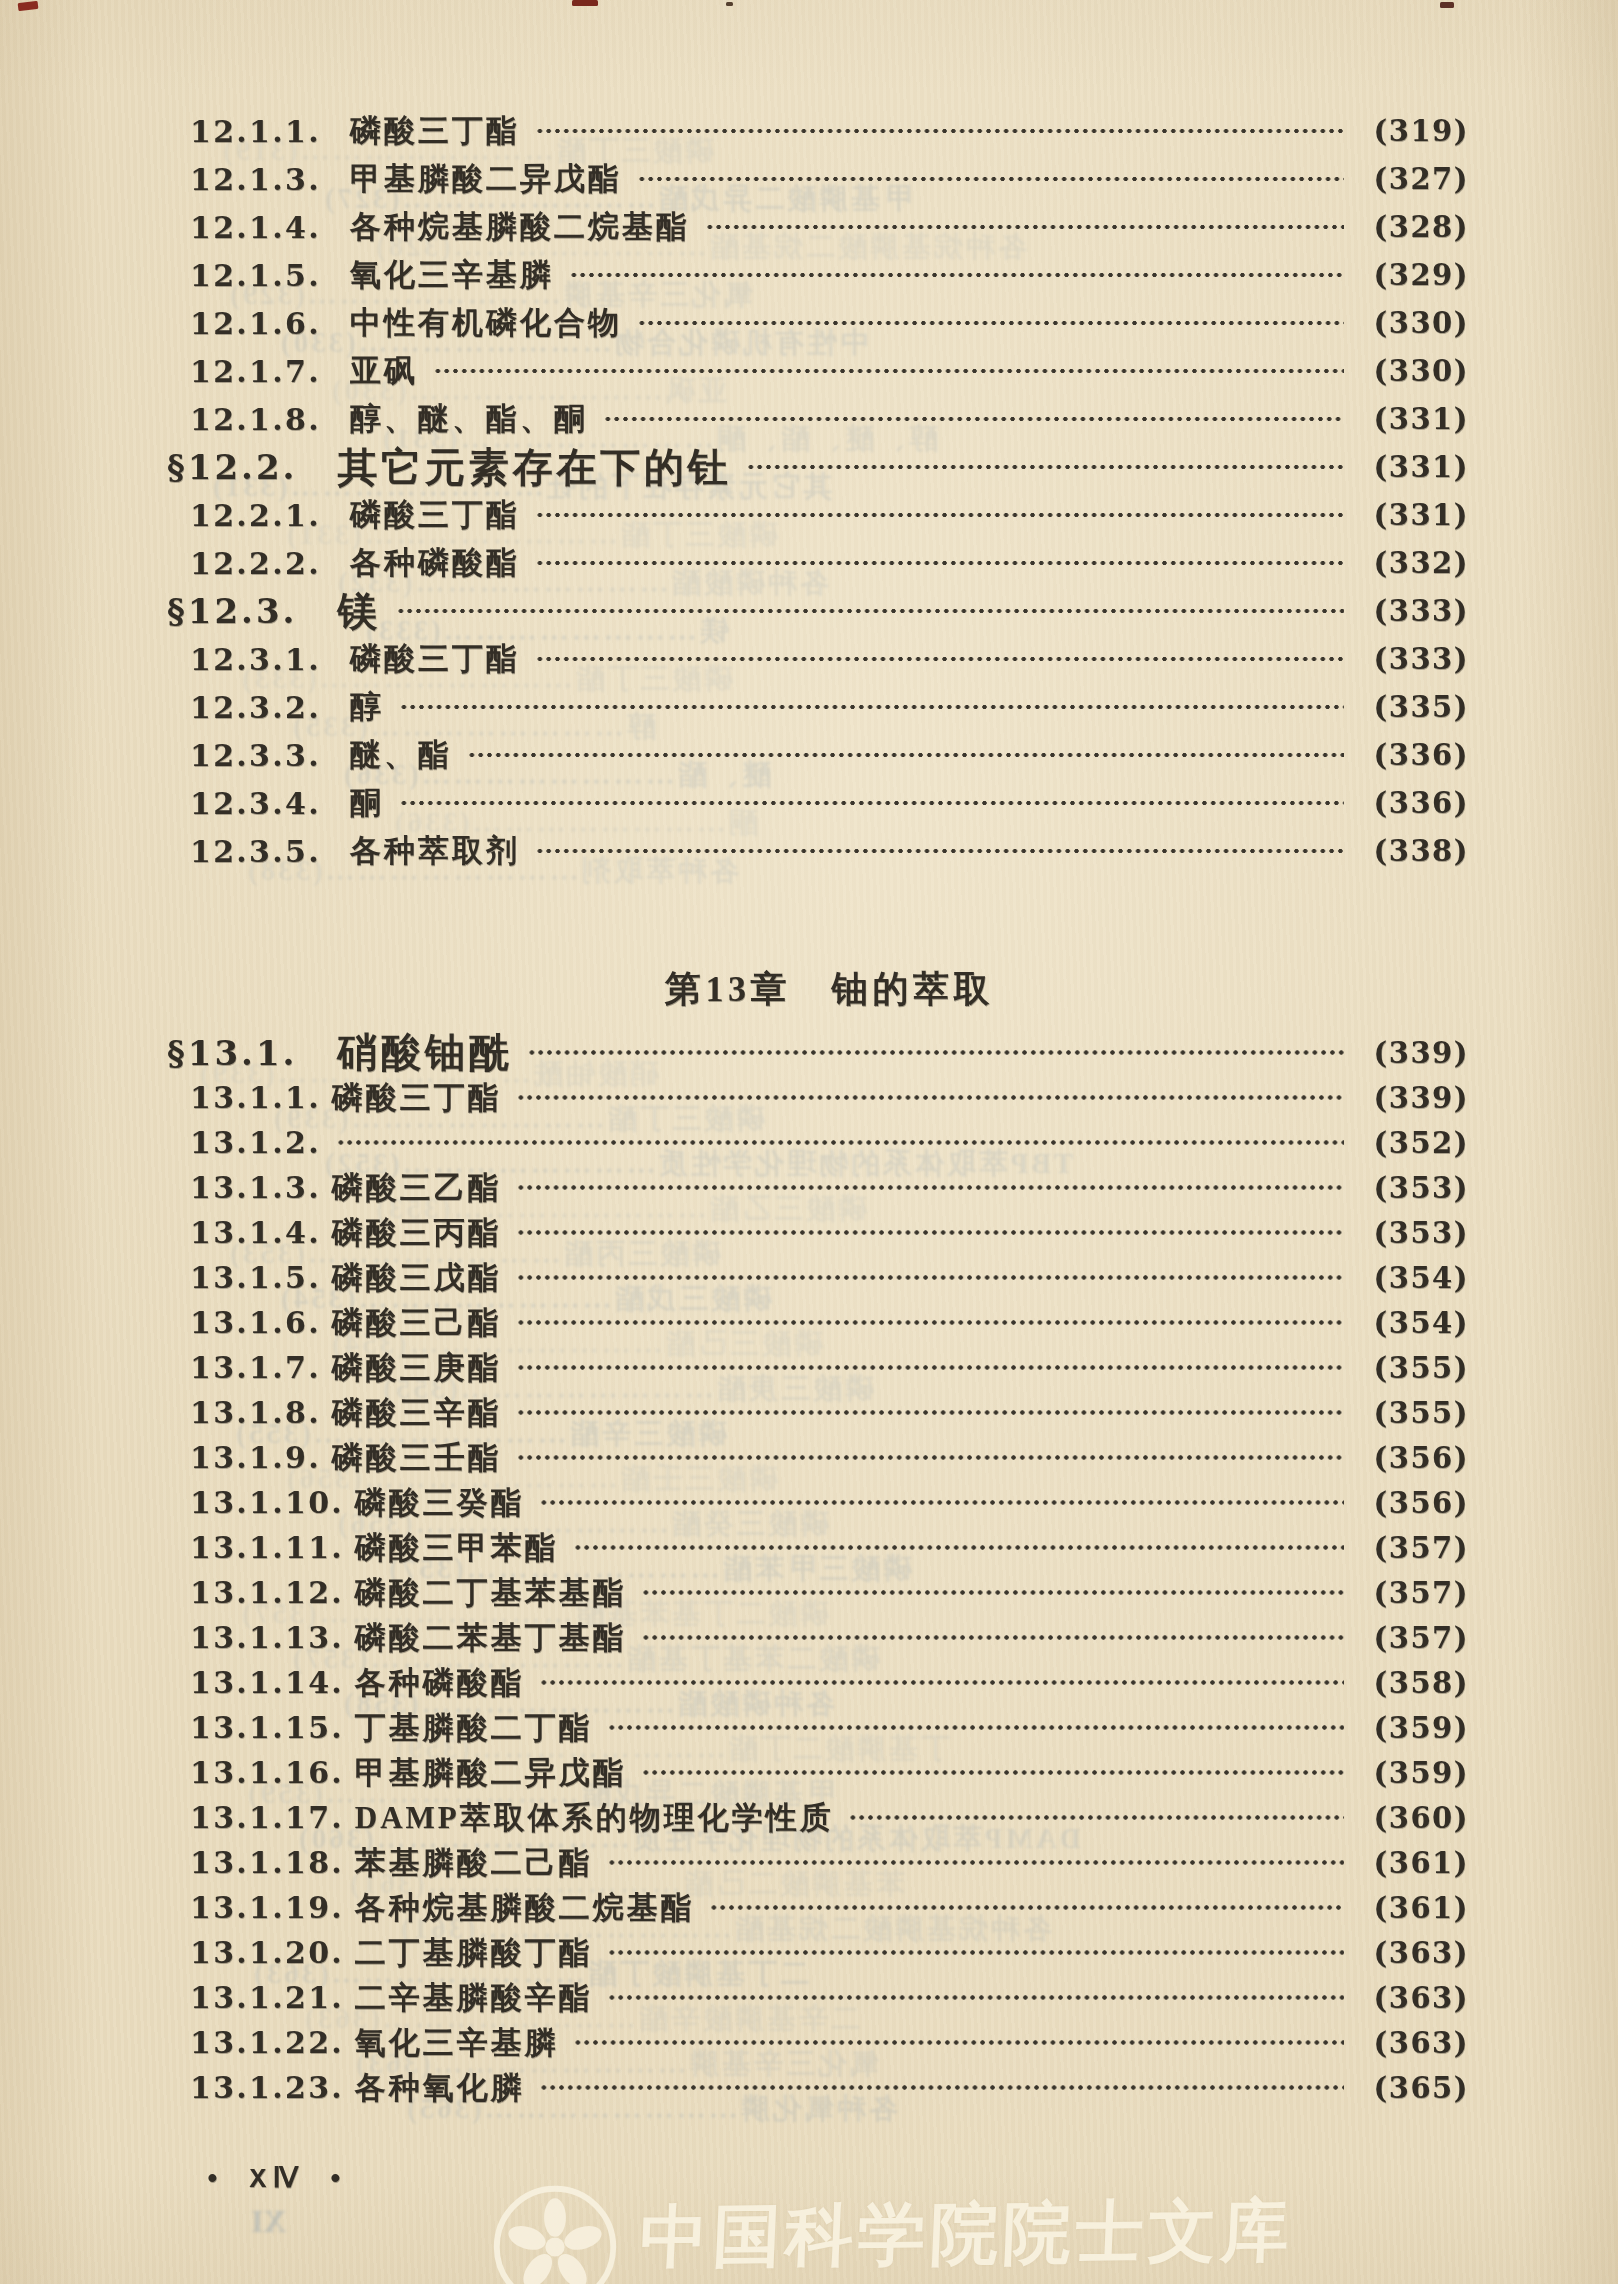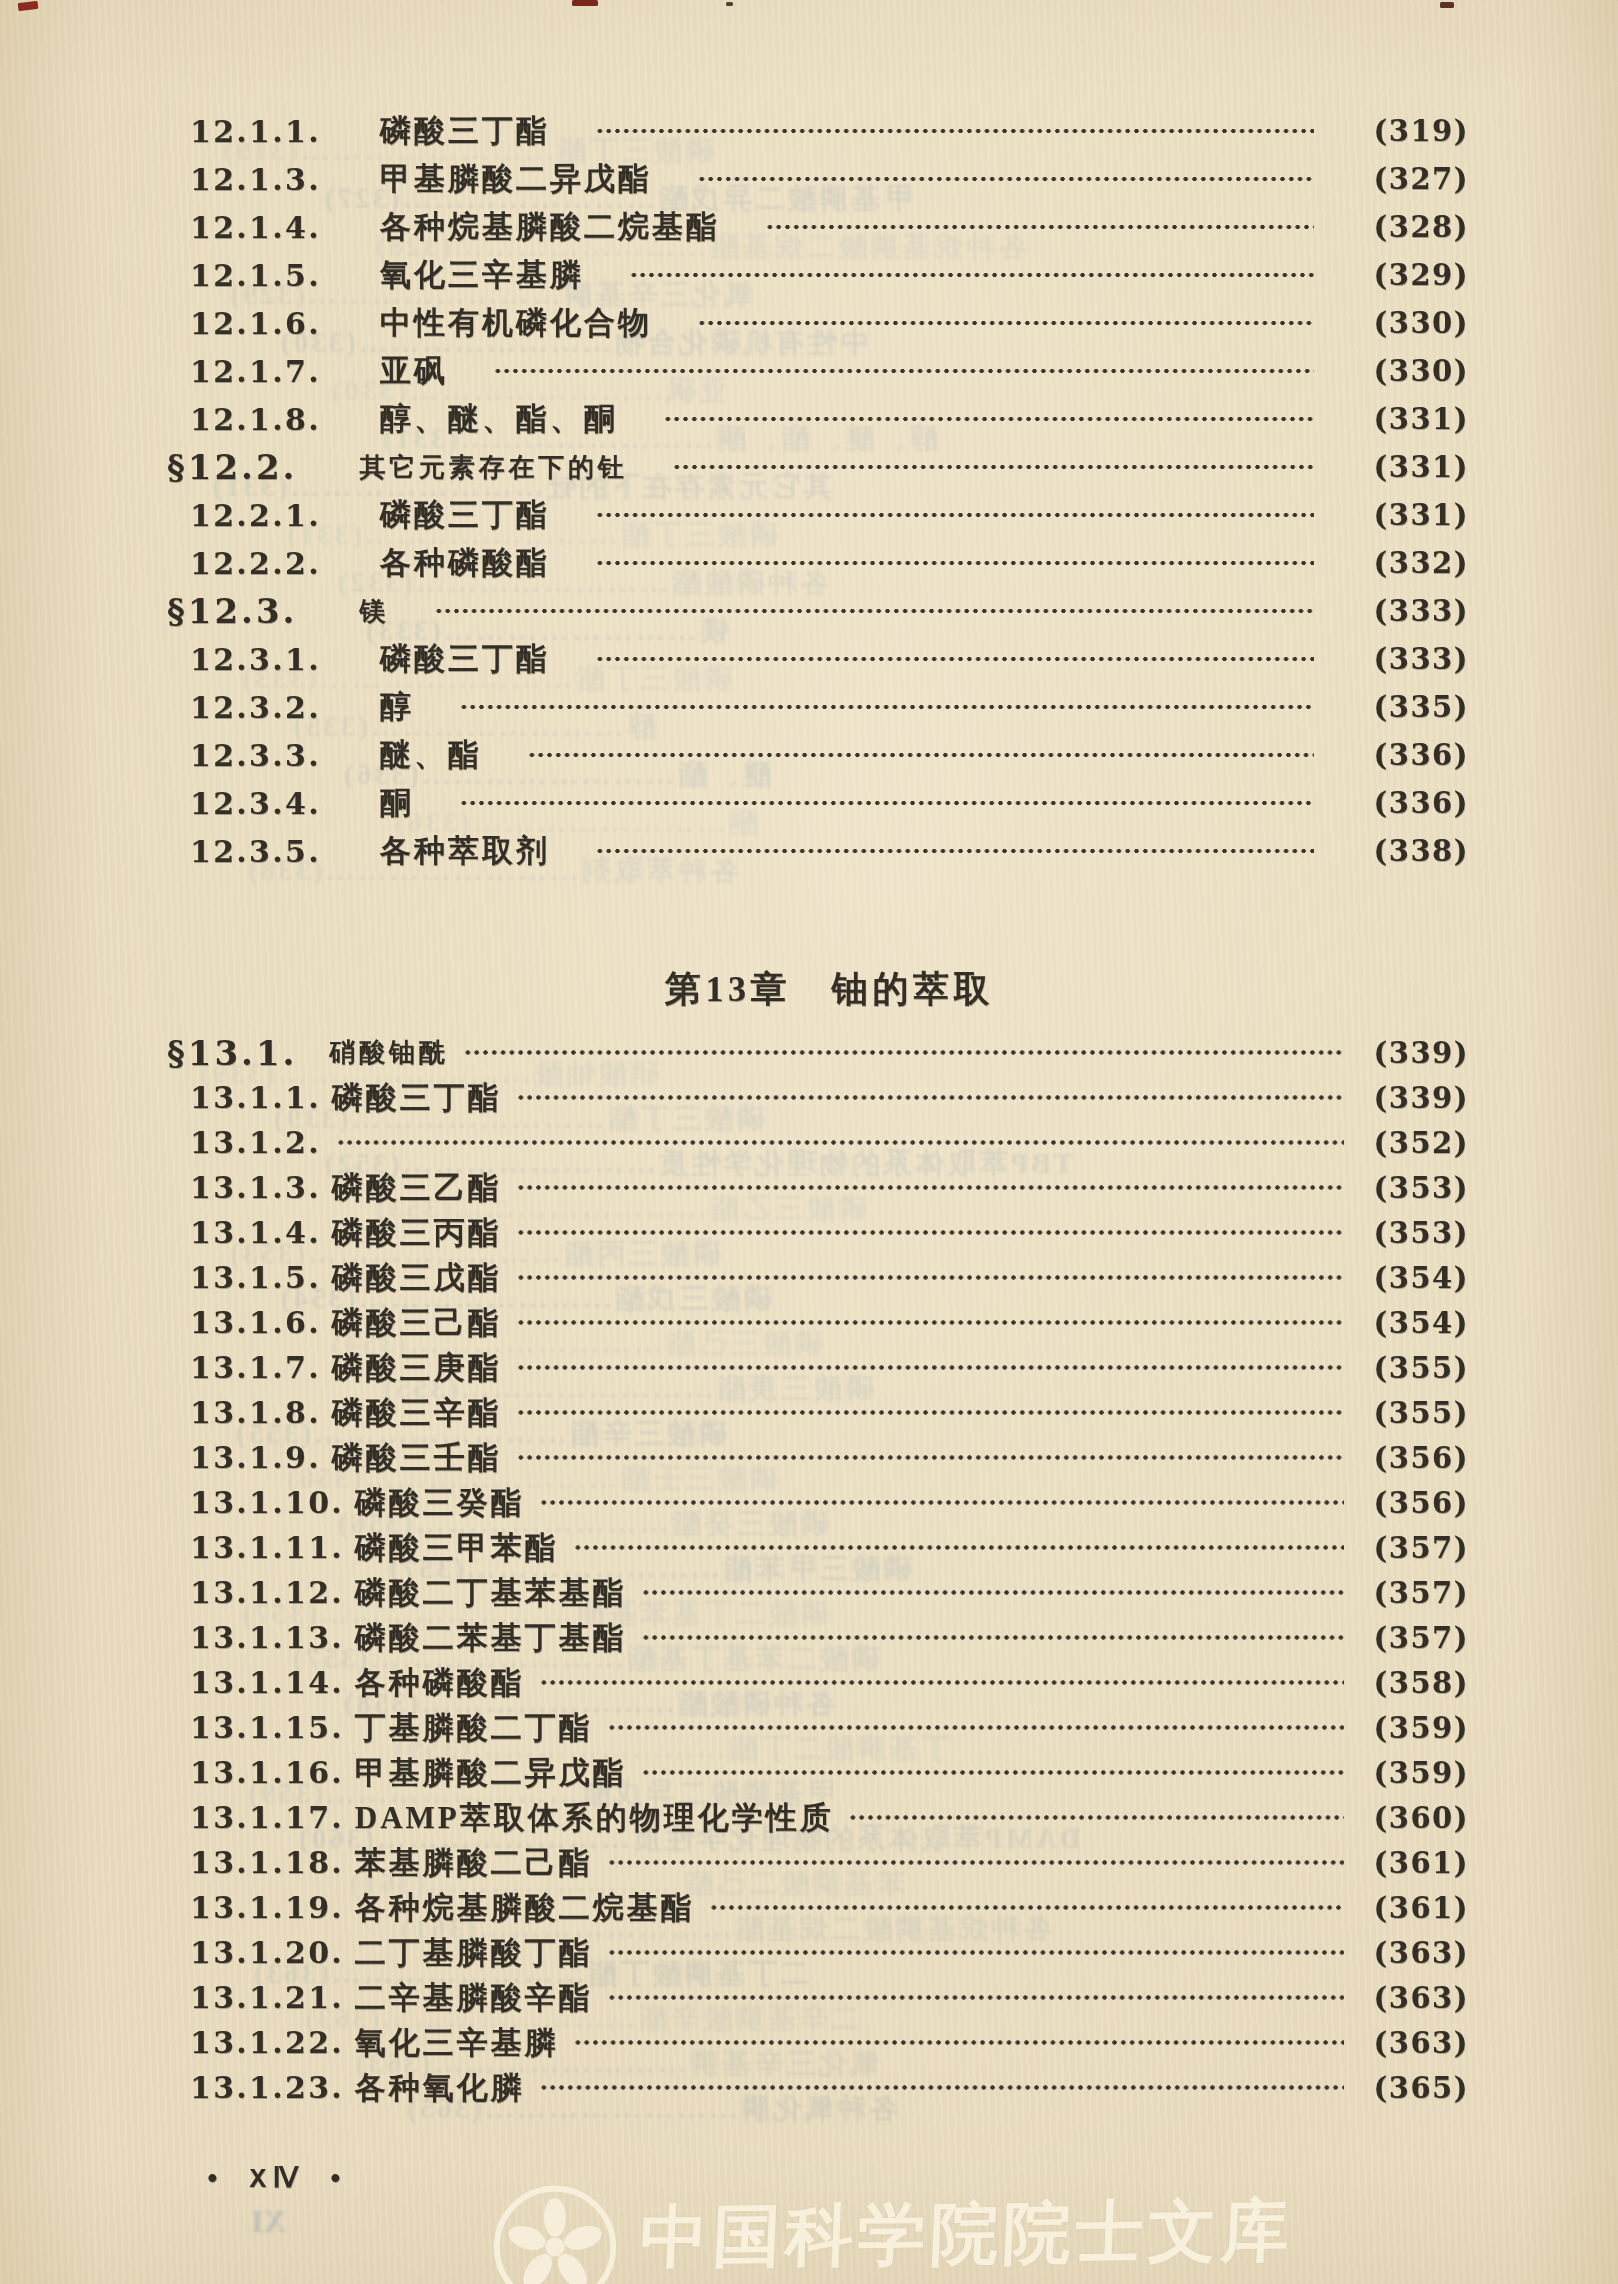--- a/index.html
+++ b/index.html
@@ -34,21 +34,21 @@
     width: 1279px;
   }
 
   .row {
     position: relative;
     display: flex;
     align-items: center;
     letter-spacing: 1.5px;
     white-space: nowrap;
   }
-  .sec12 .row { height: 48px; gap: 30px; }
+  .sec12 .row { height: 48px; }
   .sec13 .row { height: 45px; }
 
   .num {
     font-family: "DejaVu Serif", serif;
     font-weight: 700;
     font-size: 30px;
     letter-spacing: 2.3px;
     text-shadow: 0.5px 0.7px 0.5px rgba(51,45,36,0.35);
     z-index: 2;
   }
@@ -57,21 +57,21 @@
     font-size: 31px;
     letter-spacing: 3px;
     text-shadow: 0.5px 0.7px 0.5px rgba(51,45,36,0.35);
     z-index: 2;
   }
   .sec12 .title { margin-left: 29px; }
   .sec13 .title { margin-left: 10.7px; }
 
   .row.section { margin-left: -23px; }
   .row.section .num   { font-size: 34px; letter-spacing: 3px; }
-  .row.section .title { font-size: 26px; margin-left: 32px; letter-spacing: 3.8px; }
+  .row.section .title { font-size: 40px; margin-left: 40px; letter-spacing: 3.8px; }
 
   .dots {
     flex: 1 1 auto;
     align-self: stretch;
     min-width: 30px;
     margin: 0 9px 0 13.7px;
     background-image: radial-gradient(circle, #3a352c 1.9px, rgba(58,53,44,0) 2.5px);
     background-size: 8.8px 100%;
     background-repeat: repeat-x;
     background-position: 1.5px 58%;

